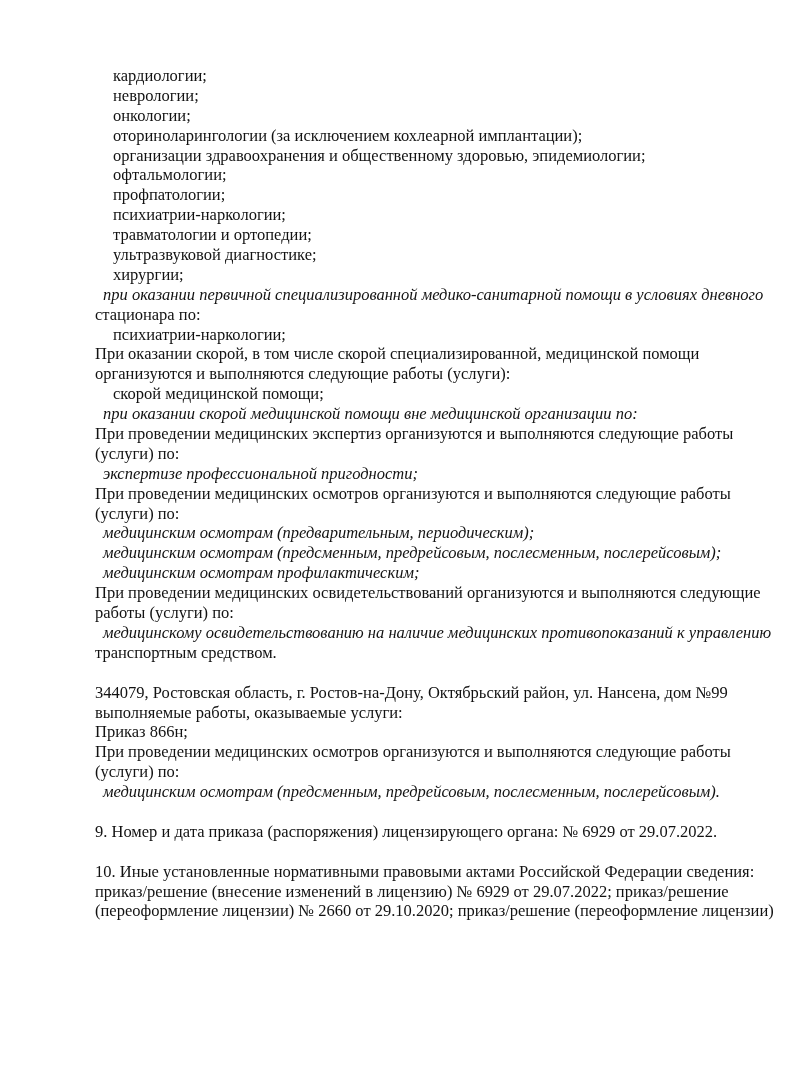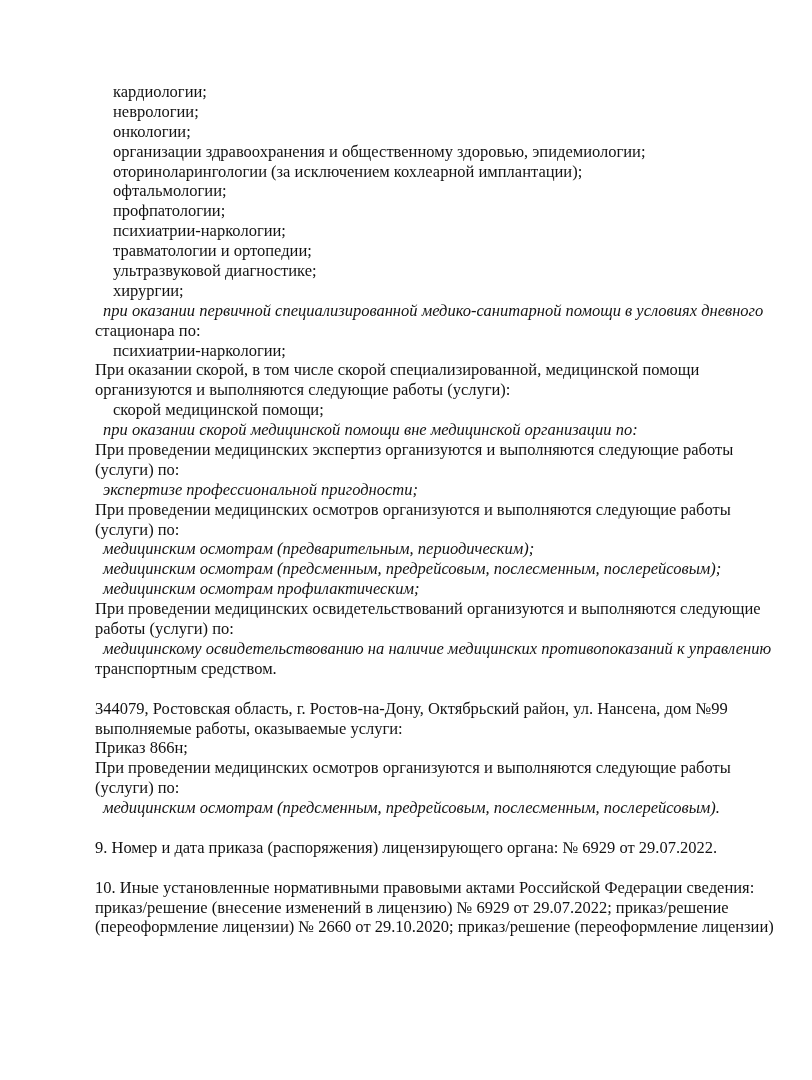--- a/index.html
+++ b/index.html
@@ -15,21 +15,21 @@
   .page {
     position: relative;
     width: 812px;
     height: 1080px;
     background: #ffffff;
     overflow: hidden;
   }
   .text-block {
     position: absolute;
     left: 95px;
-    top: 82px;
+    top: 66px;
     width: 700px;
     font-size: 16.5px;
     line-height: 19.9px;
     color: #121212;
   }
   .line {
     white-space: pre;
     height: 19.9px;
   }
   .indent-0 { padding-left: 0; }
@@ -38,22 +38,22 @@
   .blank { height: 19.9px; }
 </style>
 </head>
 <body>
 
 <div class="page">
   <div class="text-block" id="text-block" style="color: rgb(18, 18, 18);">
       <div class="line indent-2">кардиологии;</div>
       <div class="line indent-2">неврологии;</div>
       <div class="line indent-2">онкологии;</div>
+      <div class="line indent-2">оториноларингологии (за исключением кохлеарной имплантации);</div>
       <div class="line indent-2">организации здравоохранения и общественному здоровью, эпидемиологии;</div>
-      <div class="line indent-2">оториноларингологии (за исключением кохлеарной имплантации);</div>
       <div class="line indent-2">офтальмологии;</div>
       <div class="line indent-2">профпатологии;</div>
       <div class="line indent-2">психиатрии-наркологии;</div>
       <div class="line indent-2">травматологии и ортопедии;</div>
       <div class="line indent-2">ультразвуковой диагностике;</div>
       <div class="line indent-2">хирургии;</div>
       <div class="line indent-1">при оказании первичной специализированной медико-санитарной помощи в условиях дневного</div>
       <div class="line indent-0">стационара по:</div>
       <div class="line indent-2">психиатрии-наркологии;</div>
       <div class="line indent-0">При оказании скорой, в том числе скорой специализированной, медицинской помощи</div>

